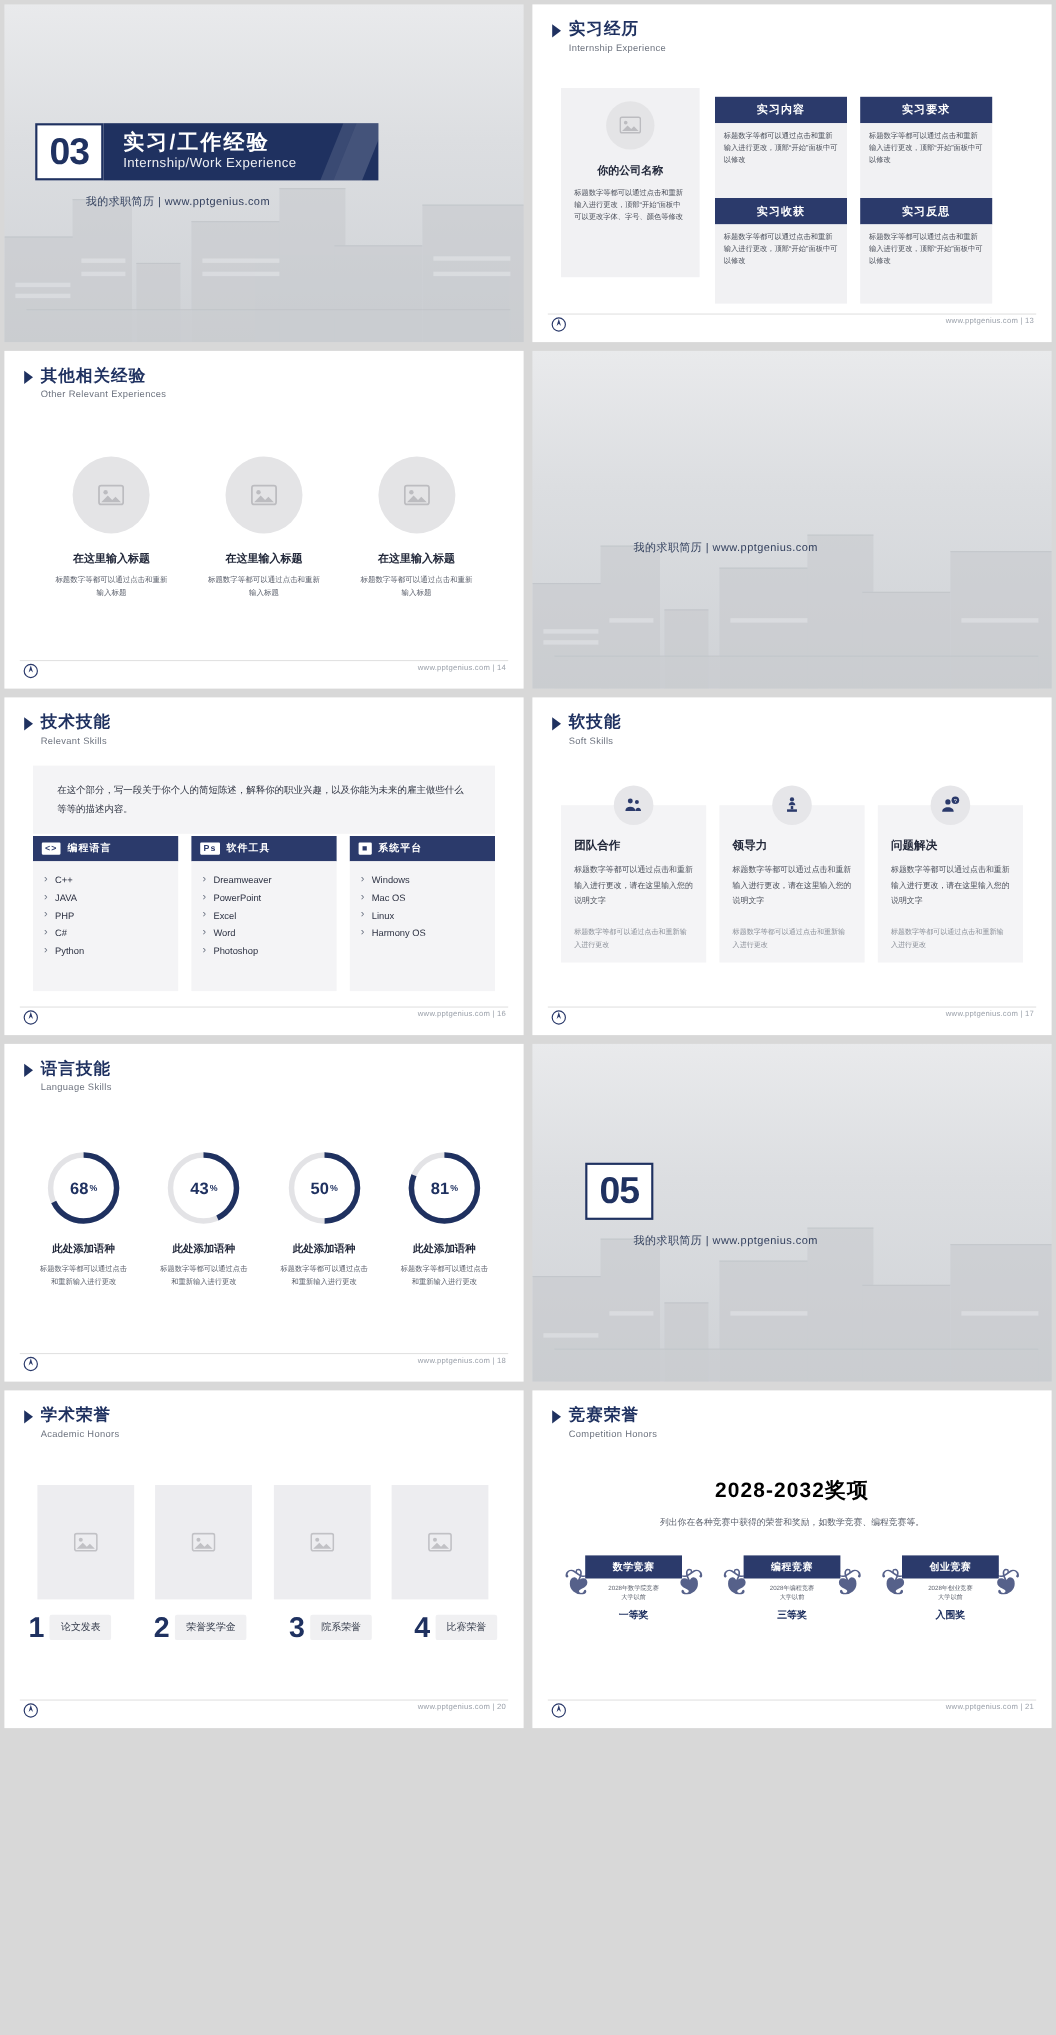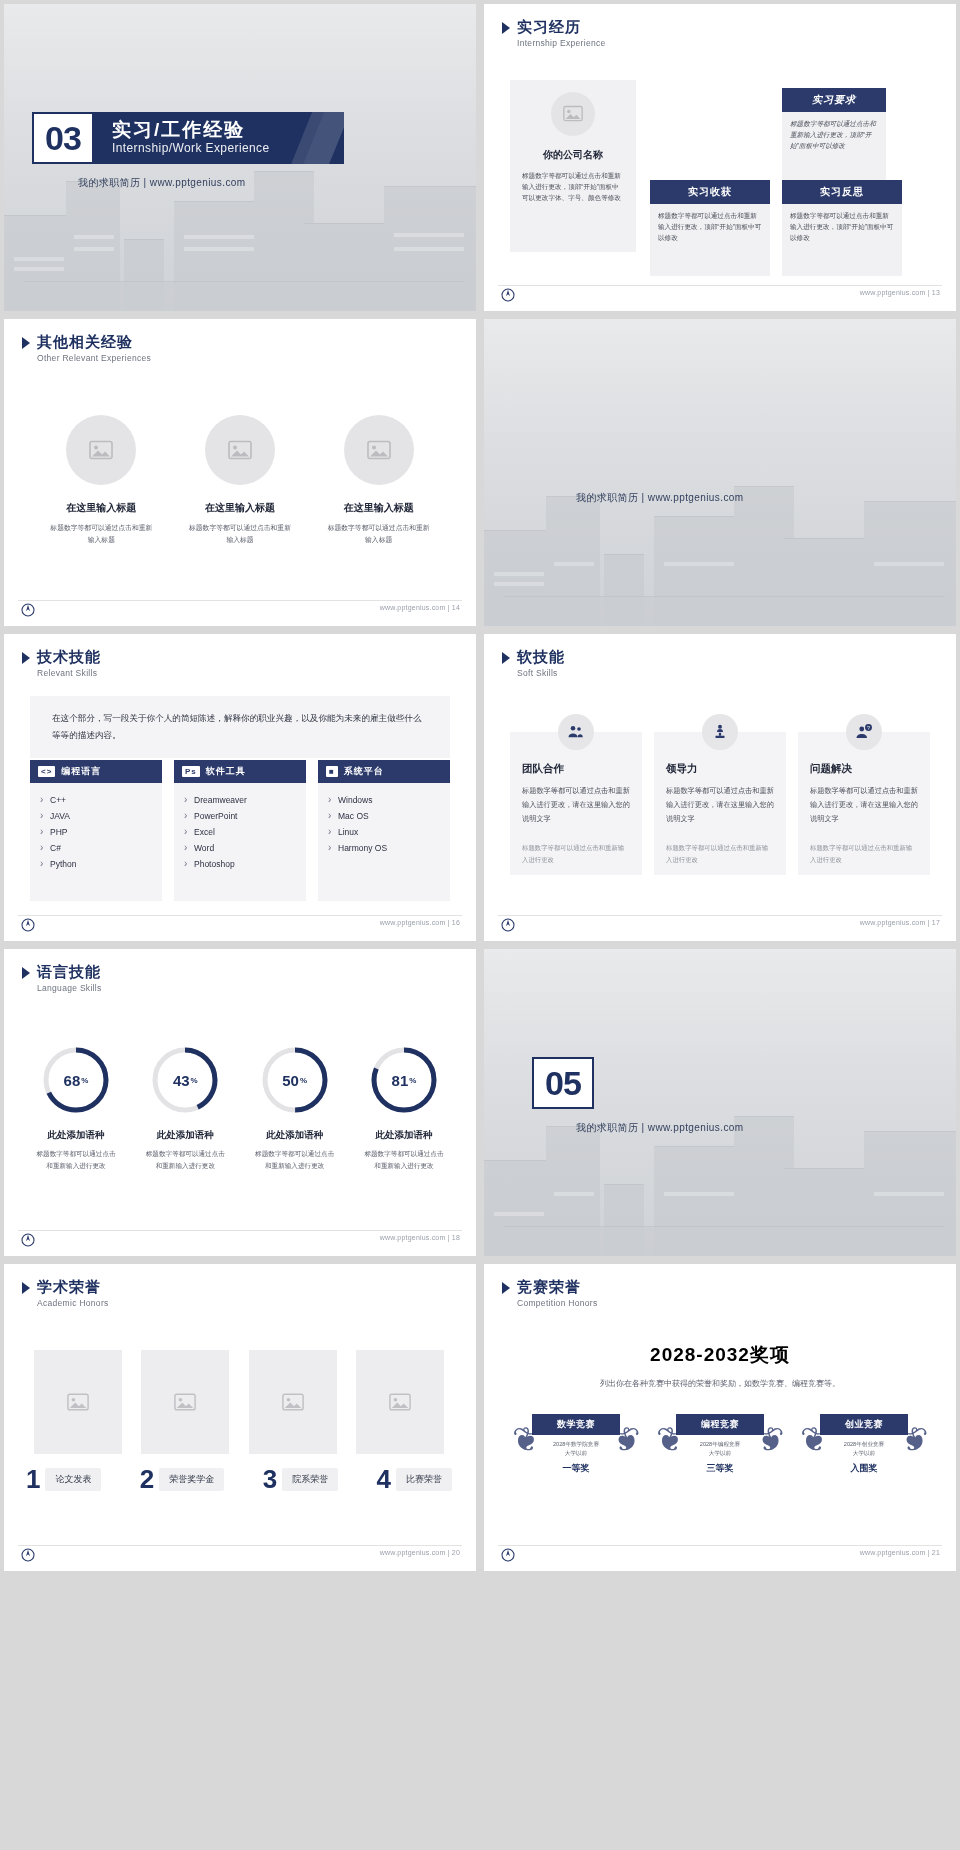--- a/index.html
+++ b/index.html
@@ -269,21 +269,25 @@
         <svg class="ph-ico" width="20" height="18" viewBox="0 0 24 20">
           <rect x="1" y="1" width="22" height="17" rx="2" fill="none" stroke="#8d8d93" stroke-width="1.6"></rect>
           <circle cx="7" cy="7" r="2" fill="#8d8d93"></circle>
           <path d="M3 16l6-6 4 4 3-3 5 5z" fill="#8d8d93"></path>
         </svg>
       </div>
       <div style="font-size:10px;font-weight:bold;color:#22283a;margin-top:12px;">你的公司名称</div>
       <div style="font-size:6.6px;color:#4a4f5a;line-height:1.7;margin-top:8px;padding:0 12px;text-align:left;">标题数字等都可以通过点击和重新输入进行更改，顶部“开始”面板中可以更改字体、字号、颜色等修改</div>
     </div>
 
-    <div style="position:absolute;left:298px;top:84px;width:104px;font-style:italic;">
+    <div style="position:absolute;left:166px;top:84px;width:120px;">
+      <div class="blue-chip">实习内容</div>
+      <div class="grey-box" style="height:72px;">标题数字等都可以通过点击和重新输入进行更改，顶部“开始”面板中可以修改</div>
+    </div>
+    <div style="position:absolute;left:298px;top:84px;width:120px;">
       <div class="blue-chip">实习要求</div>
       <div class="grey-box" style="height:72px;">标题数字等都可以通过点击和重新输入进行更改，顶部“开始”面板中可以修改</div>
     </div>
     <div style="position:absolute;left:166px;top:176px;width:120px;">
       <div class="blue-chip">实习收获</div>
       <div class="grey-box" style="height:72px;">标题数字等都可以通过点击和重新输入进行更改，顶部“开始”面板中可以修改</div>
     </div>
     <div style="position:absolute;left:298px;top:176px;width:120px;">
       <div class="blue-chip">实习反思</div>
       <div class="grey-box" style="height:72px;">标题数字等都可以通过点击和重新输入进行更改，顶部“开始”面板中可以修改</div>

